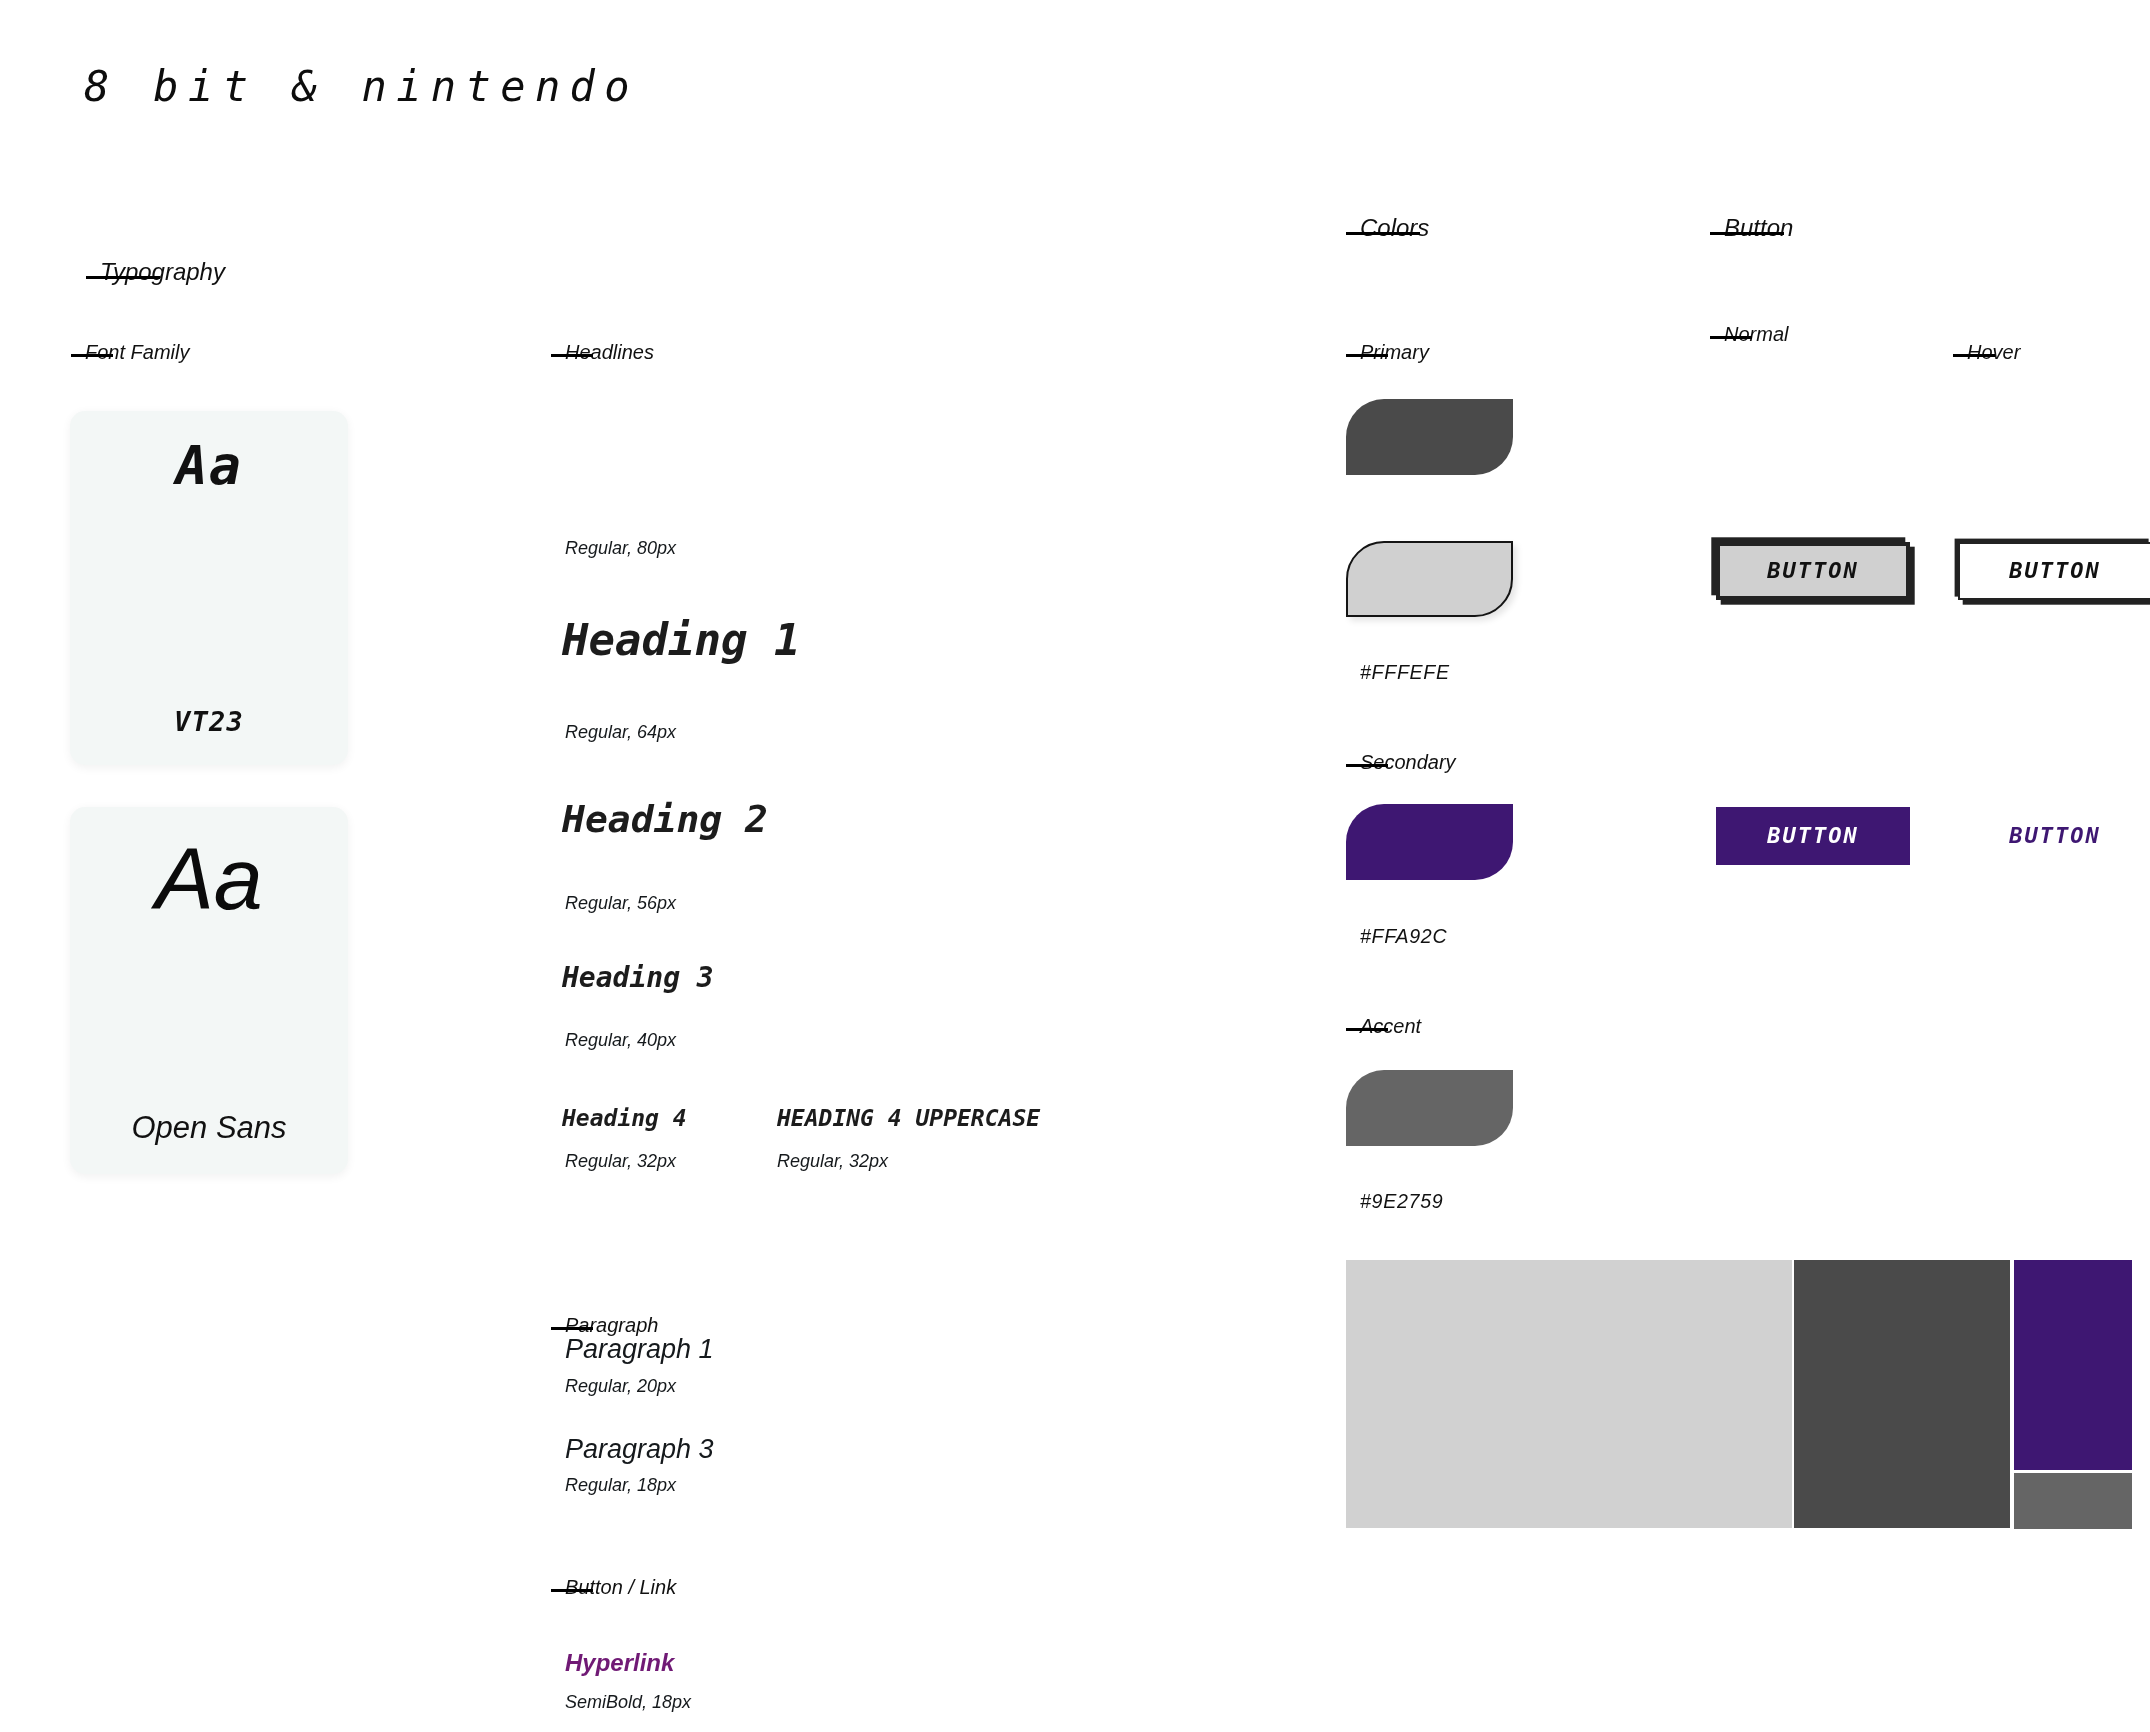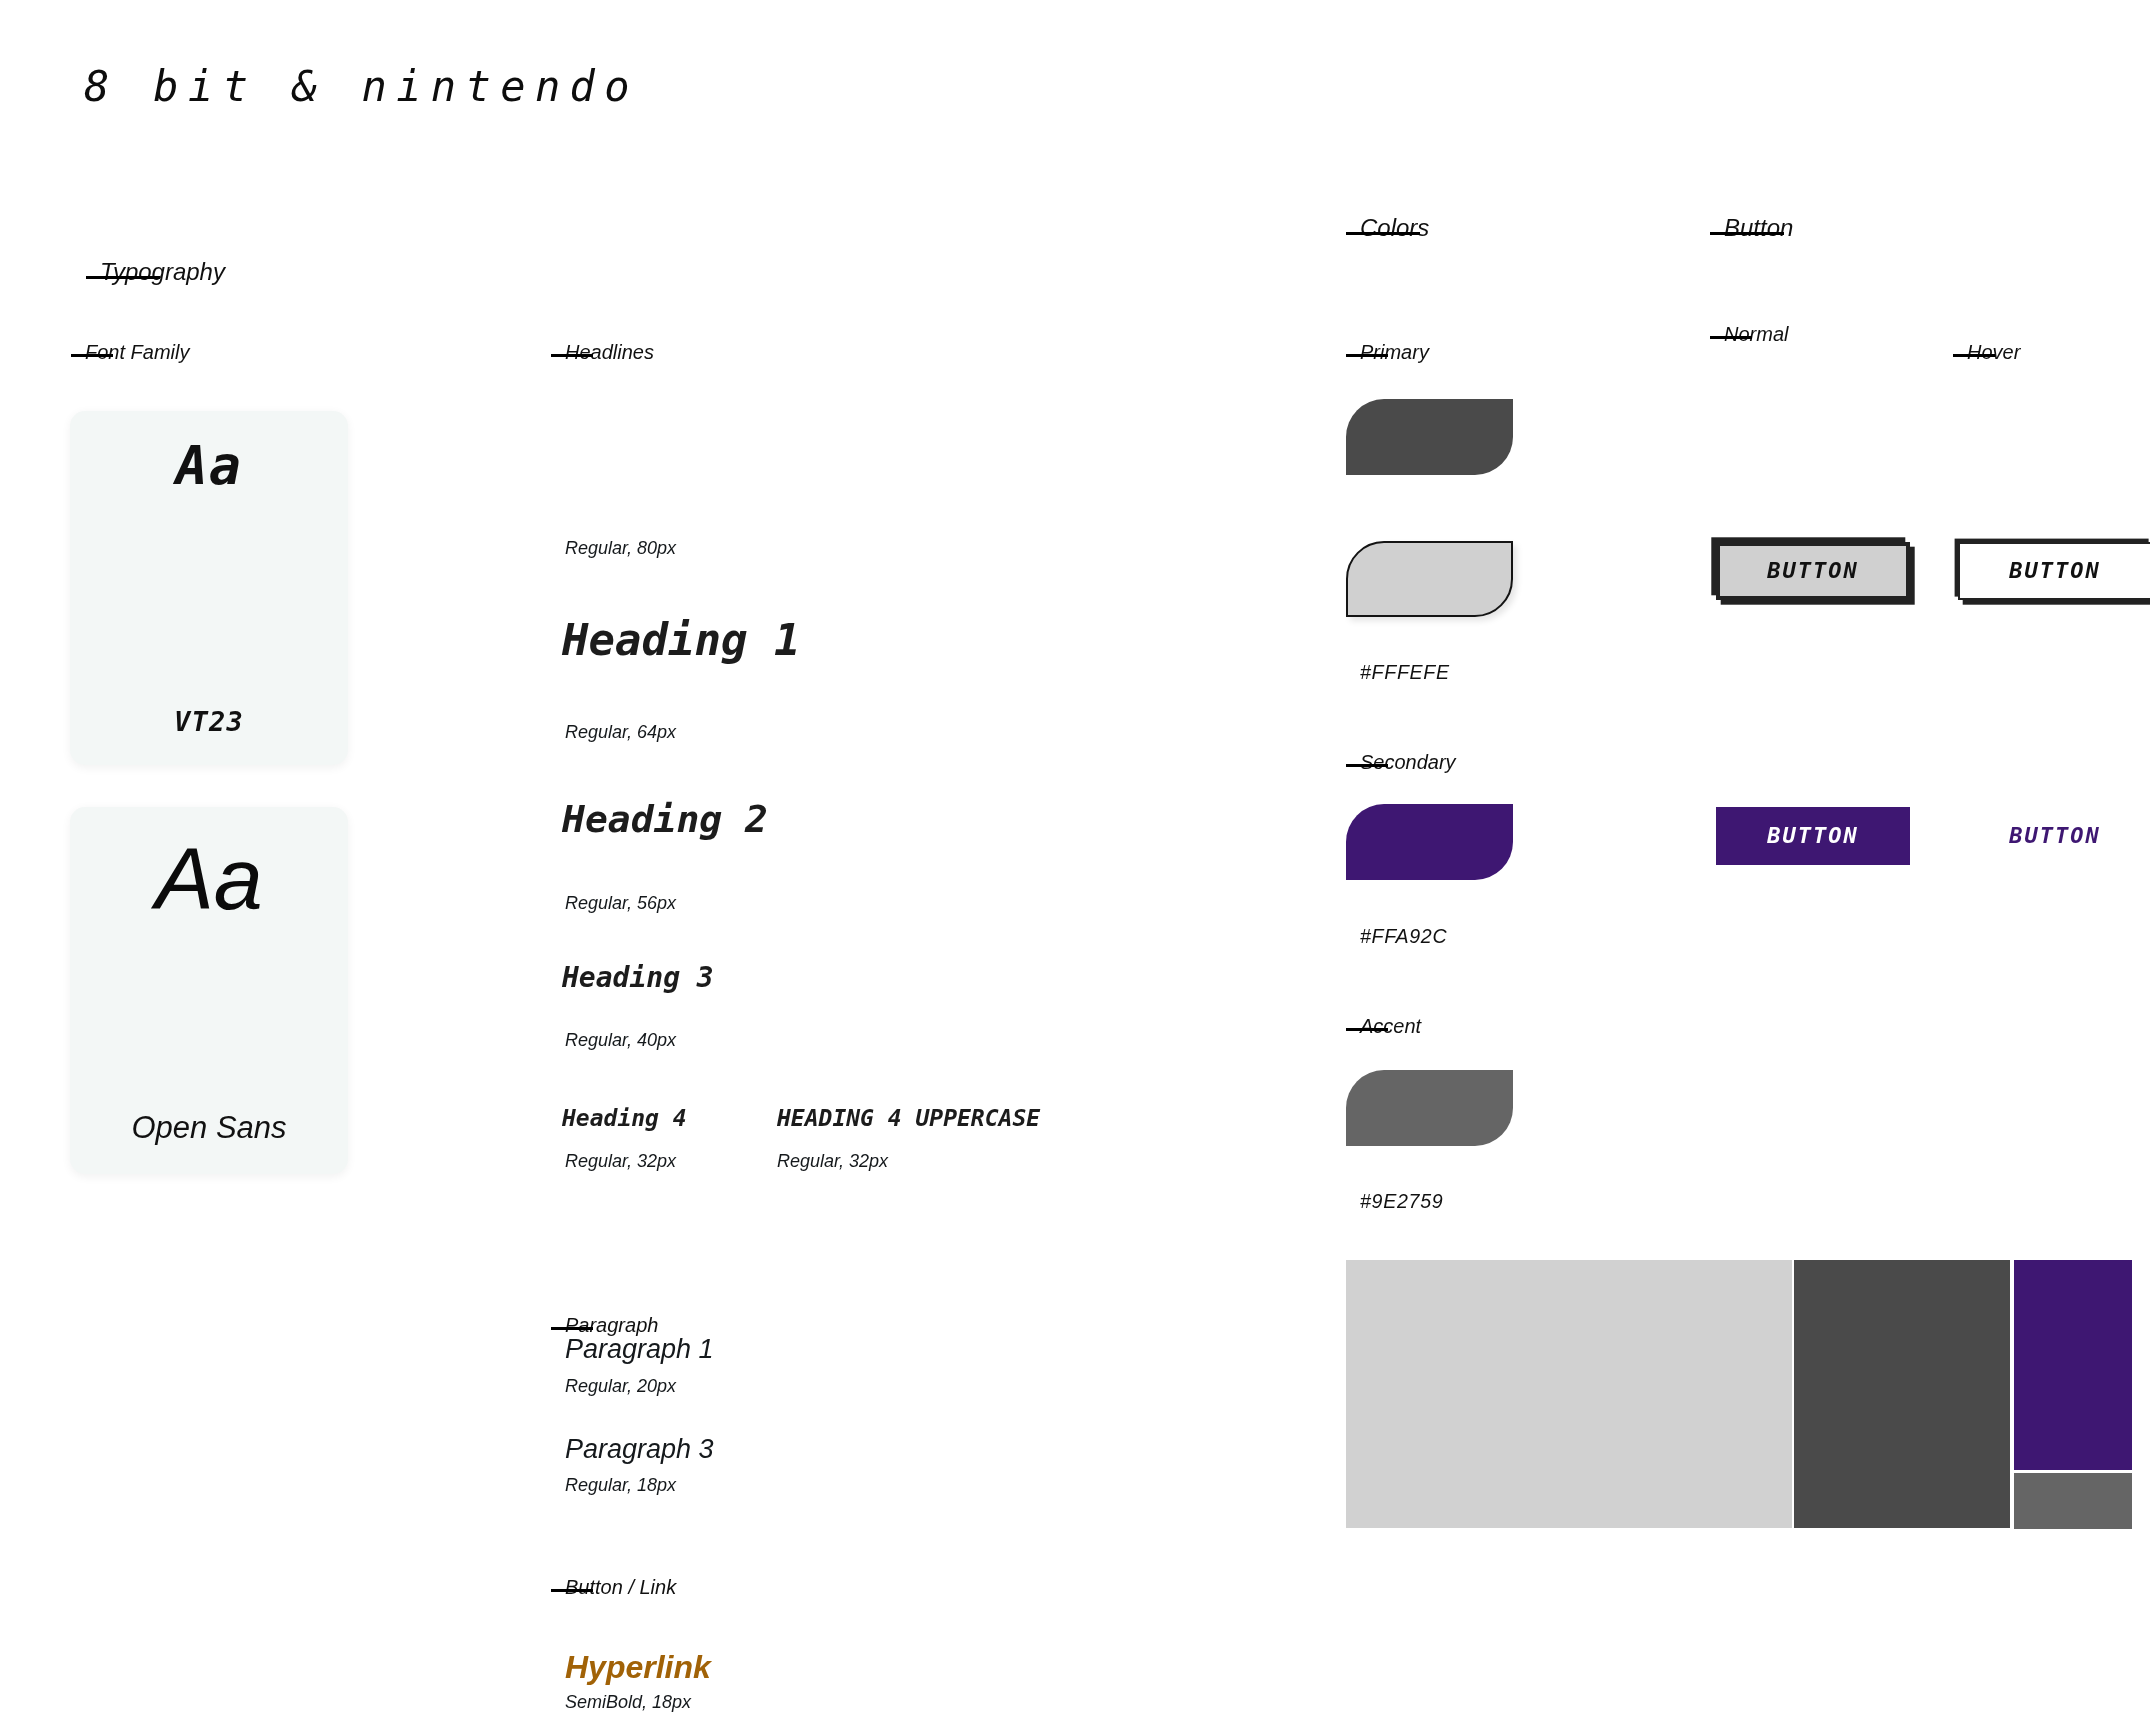--- a/index.html
+++ b/index.html
@@ -235,21 +235,21 @@
 
   <div class="headline" style="left:735px; top:1065px; font-size:23px;">HEADING 4 UPPERCASE</div>
   <div class="spec" style="left:735px; top:1109px;">Regular, 32px</div>
 
   <div class="para-sample" style="left:523px; top:1294px; font-size:27px;">Paragraph 1</div>
   <div class="spec" style="left:523px; top:1334px;">Regular, 20px</div>
 
   <div class="para-sample" style="left:523px; top:1394px; font-size:27px;">Paragraph 3</div>
   <div class="spec" style="left:523px; top:1433px;">Regular, 18px</div>
 
-  <a class="link-sample" style="left:523px; top:1609px; font-size:32px; color:#a16207; text-decoration:none;">Hyperlink</a>
+  <a class="link-sample" style="left:523px; top:1609px; font-size:24px; color:#701a75; text-decoration:none;">Hyperlink</a>
   <div class="spec" style="left:523px; top:1650px;">SemiBold, 18px</div>
 
   <div class="swatch" style="left:1318px; top:371px; background:#4a4a4a;"></div>
   <div class="swatch outlined" style="left:1318px; top:513px; background:#d0d0d0;"></div>
   <div class="hexcode" style="left:1318px; top:619px;">#FFFEFE</div>
 
   <div class="swatch" style="left:1318px; top:776px; background:#3E1772;"></div>
   <div class="hexcode" style="left:1318px; top:883px;">#FFA92C</div>
 
   <div class="swatch" style="left:1318px; top:1042px; background:#656565;"></div>

